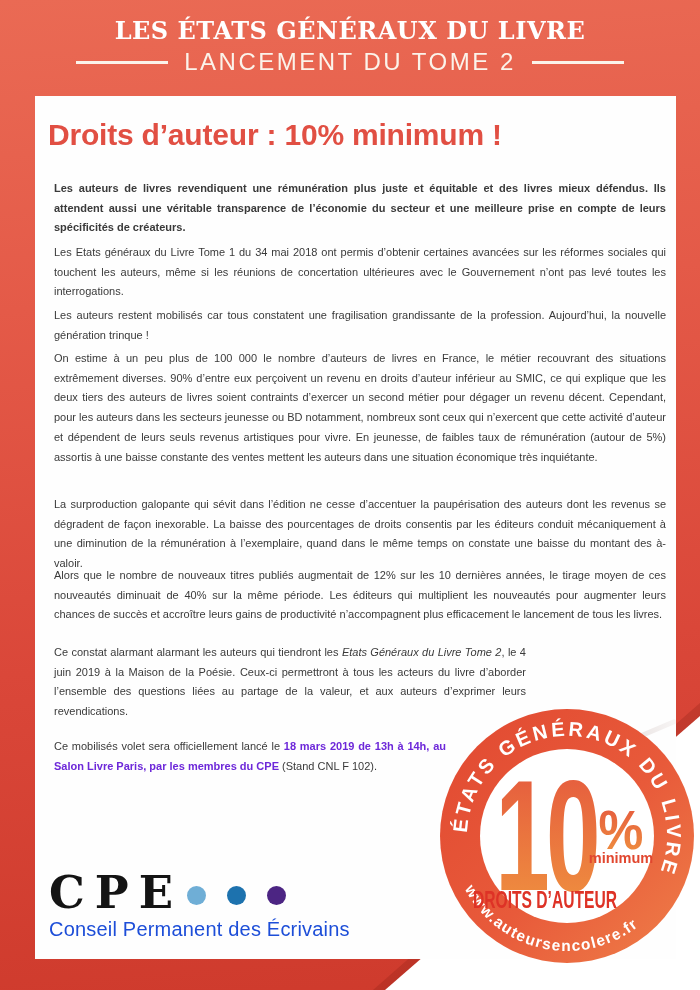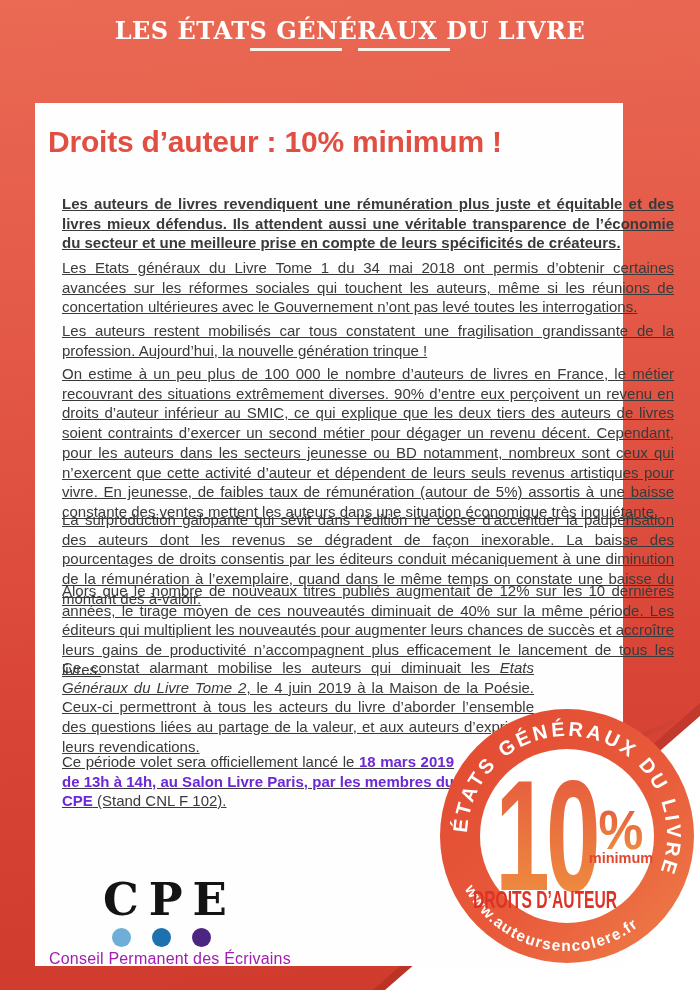--- a/index.html
+++ b/index.html
@@ -28,84 +28,85 @@
     position:absolute;inset:0;background:#ffffff;z-index:1;
     clip-path:polygon(385px 990px,700px 716px,700px 990px);
   }
   .fold-line{
     position:absolute;left:540px;top:746px;width:142px;height:5px;z-index:4;border-radius:3px;
     background:linear-gradient(100deg,rgba(95,45,35,0) 0%,rgba(95,45,35,.16) 55%,rgba(95,45,35,.04) 100%);
     transform:rotate(-23deg);
   }
   
   .card{
-    position:absolute;left:35px;top:103px;width:588px;height:863px;
+    position:absolute;left:35px;top:96px;width:641px;height:863px;
     background:#fefefe;z-index:2;
   }
   .card .heading{
     position:absolute;left:13px;top:22px;margin:0;
     color:#e14f43;font-size:30px;font-weight:bold;letter-spacing:-.2px;
   }
   .card p{
-    position:absolute;left:15px;width:612px;margin:12px;
-    font-size:15px;line-height:19.7px;color:#3a3a3a;text-align:justify;text-decoration:underline;
+    position:absolute;left:15px;width:612px;margin:4px;
+    font-size:11px;line-height:19.7px;color:#3a3a3a;text-align:justify;
   }
   .p-intro{top:79px;font-weight:bold;color:#2e2e2e;}
   .p-tome1{top:143px;}
   .p-mobilises{top:206px;}
   .p-estimation{top:249px;}
   .p-surproduction{top:395px;}
   .p-titres{top:466px;}
   .p-constat{top:543px;width:472px !important;}
   .p-lancement{top:637px;width:392px !important;}
   .p-constat em{font-style:italic;}
   .p-lancement b{font-weight:bold;color:#6d28d9;}
   
   .cpe{position:absolute;left:14px;top:774px;}
-  .cpe-row{display:flex;align-items:center;flex-direction:column;}
+  .cpe-row{display:flex;align-items:center;}
   .cpe-acronym{
     font-family:"DejaVu Serif",serif;font-weight:bold;font-size:45px;
     letter-spacing:10px;color:#141414;line-height:1;
   }
   .cpe-dots{display:flex;align-items:center;margin-left:4px;margin-top:6px;}
   .dot{width:19px;height:19px;border-radius:50%;margin-right:21px;display:block;}
-  .cpe-caption{font-size:16px;color:#a21caf;letter-spacing:.2px;margin-top:3px;}
+  .cpe-caption{font-size:20px;color:#1d4ed8;letter-spacing:.2px;margin-top:3px;}
   
   .badge{position:absolute;left:437px;top:706px;z-index:5;}
 </style>
 </head>
 <body>
 
 <div class="corner-shadow"></div>
 <div class="corner-white"></div>
 
 <header class="header">
   <h1>LES ÉTATS GÉNÉRAUX DU LIVRE</h1>
   <div class="subtitle-row">
     <span class="rule"></span>
+    <h2>LANCEMENT DU TOME 2</h2>
     <span class="rule"></span>
   </div>
 </header>
 
 <section class="card">
   <h3 class="heading">Droits d’auteur : 10% minimum !</h3>
 
   <p class="p-intro">Les auteurs de livres revendiquent une rémunération plus juste et équitable et des livres mieux défendus. Ils attendent aussi une véritable transparence de l’économie du secteur et une meilleure prise en compte de leurs spécificités de créateurs.</p>
   <p class="p-tome1">Les Etats généraux du Livre Tome 1 du 34 mai 2018 ont permis d’obtenir certaines avancées sur les réformes sociales qui touchent les auteurs, même si les réunions de concertation ultérieures avec le Gouvernement n’ont pas levé toutes les interrogations.</p>
   <p class="p-mobilises">Les auteurs restent mobilisés car tous constatent une fragilisation grandissante de la profession. Aujourd’hui, la nouvelle génération trinque !</p>
   <p class="p-estimation">On estime à un peu plus de 100 000 le nombre d’auteurs de livres en France, le métier recouvrant des situations extrêmement diverses. 90% d’entre eux perçoivent un revenu en droits d’auteur inférieur au SMIC, ce qui explique que les deux tiers des auteurs de livres soient contraints d’exercer un second métier pour dégager un revenu décent. Cependant, pour les auteurs dans les secteurs jeunesse ou BD notamment, nombreux sont ceux qui n’exercent que cette activité d’auteur et dépendent de leurs seuls revenus artistiques pour vivre. En jeunesse, de faibles taux de rémunération (autour de 5%) assortis à une baisse constante des ventes mettent les auteurs dans une situation économique très inquiétante.</p>
   <p class="p-surproduction">La surproduction galopante qui sévit dans l’édition ne cesse d’accentuer la paupérisation des auteurs dont les revenus se dégradent de façon inexorable. La baisse des pourcentages de droits consentis par les éditeurs conduit mécaniquement à une diminution de la rémunération à l’exemplaire, quand dans le même temps on constate une baisse du montant des à-valoir.</p>
   <p class="p-titres">Alors que le nombre de nouveaux titres publiés augmentait de 12% sur les 10 dernières années, le tirage moyen de ces nouveautés diminuait de 40% sur la même période. Les éditeurs qui multiplient les nouveautés pour augmenter leurs chances de succès et accroître leurs gains de productivité n’accompagnent plus efficacement le lancement de tous les livres.</p>
 
   <p class="p-constat">
-    <span>Ce constat alarmant mobilise les auteurs qui diminuait les </span><em>Etats Généraux du Livre Tome 2</em><span>, le 4 juin 2019 à la Maison de la Poésie. Ceux-ci permettront à tous les acteurs du livre d’aborder l’ensemble des questions liées au partage de la valeur, et aux auteurs d’exprimer leurs revendications.</span>
+    <span>Ce constat alarmant alarmant les auteurs qui tiendront les </span><em>Etats Généraux du Livre Tome 2</em><span>, le 4 juin 2019 à la Maison de la Poésie. Ceux-ci permettront à tous les acteurs du livre d’aborder l’ensemble des questions liées au partage de la valeur, et aux auteurs d’exprimer leurs revendications.</span>
   </p>
 
   <p class="p-lancement">
-    <span>Ce période volet sera officiellement lancé le </span><b>18 mars 2019 de 13h à 14h, au Salon Livre Paris, par les membres du CPE</b><span> (Stand CNL F 102).</span>
+    <span>Ce mobilisés volet sera officiellement lancé le </span><b>18 mars 2019 de 13h à 14h, au Salon Livre Paris, par les membres du CPE</b><span> (Stand CNL F 102).</span>
   </p>
 
   <div class="cpe">
     <div class="cpe-row">
       <span class="cpe-acronym">CPE</span>
       <span class="cpe-dots">
         <span class="dot" style="background:#6FAED6"></span>
         <span class="dot" style="background:#1D72AE"></span>
         <span class="dot" style="background:#4C2583"></span>
       </span>

